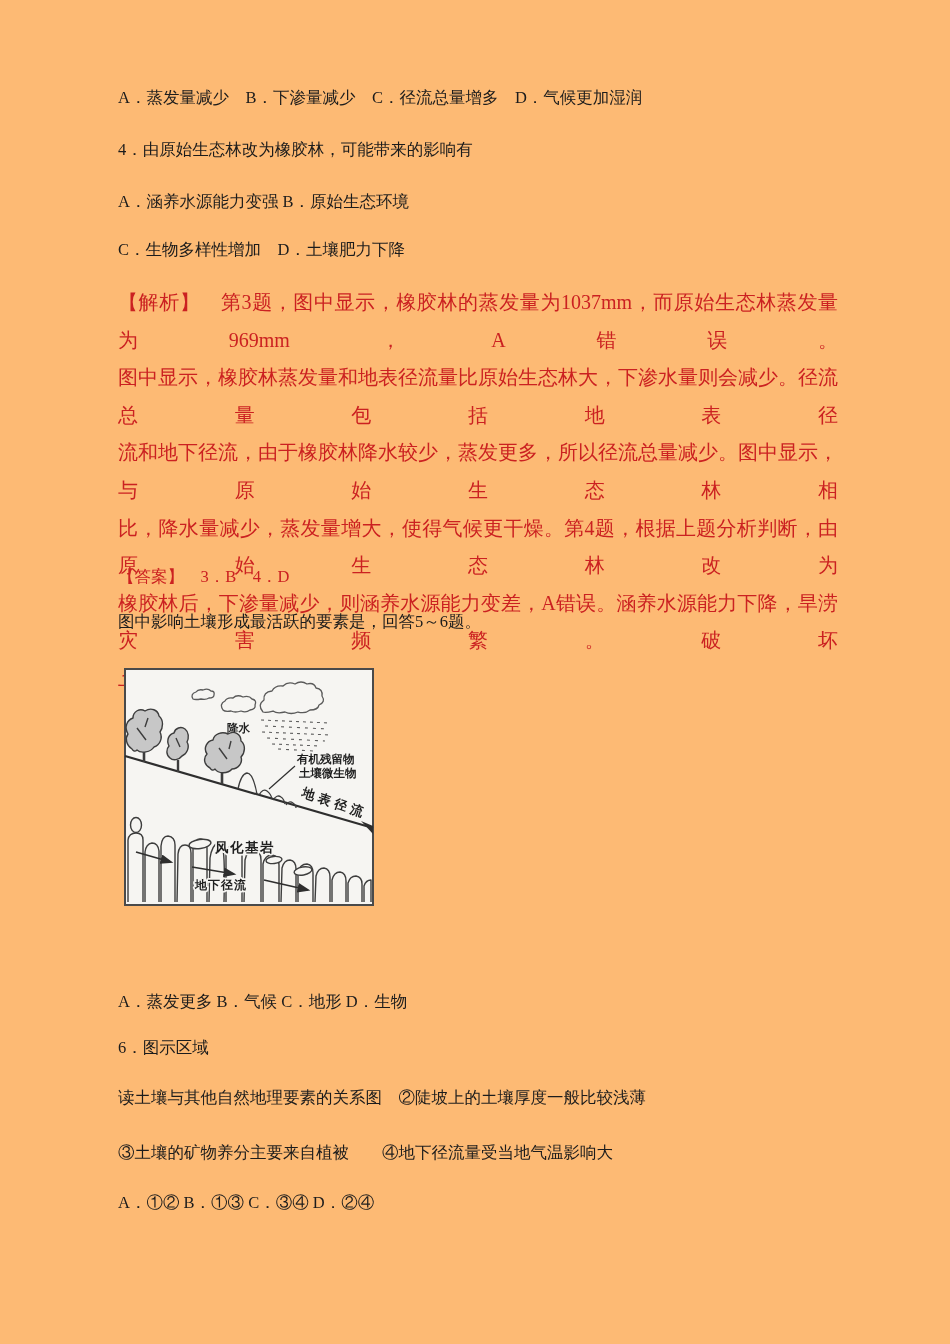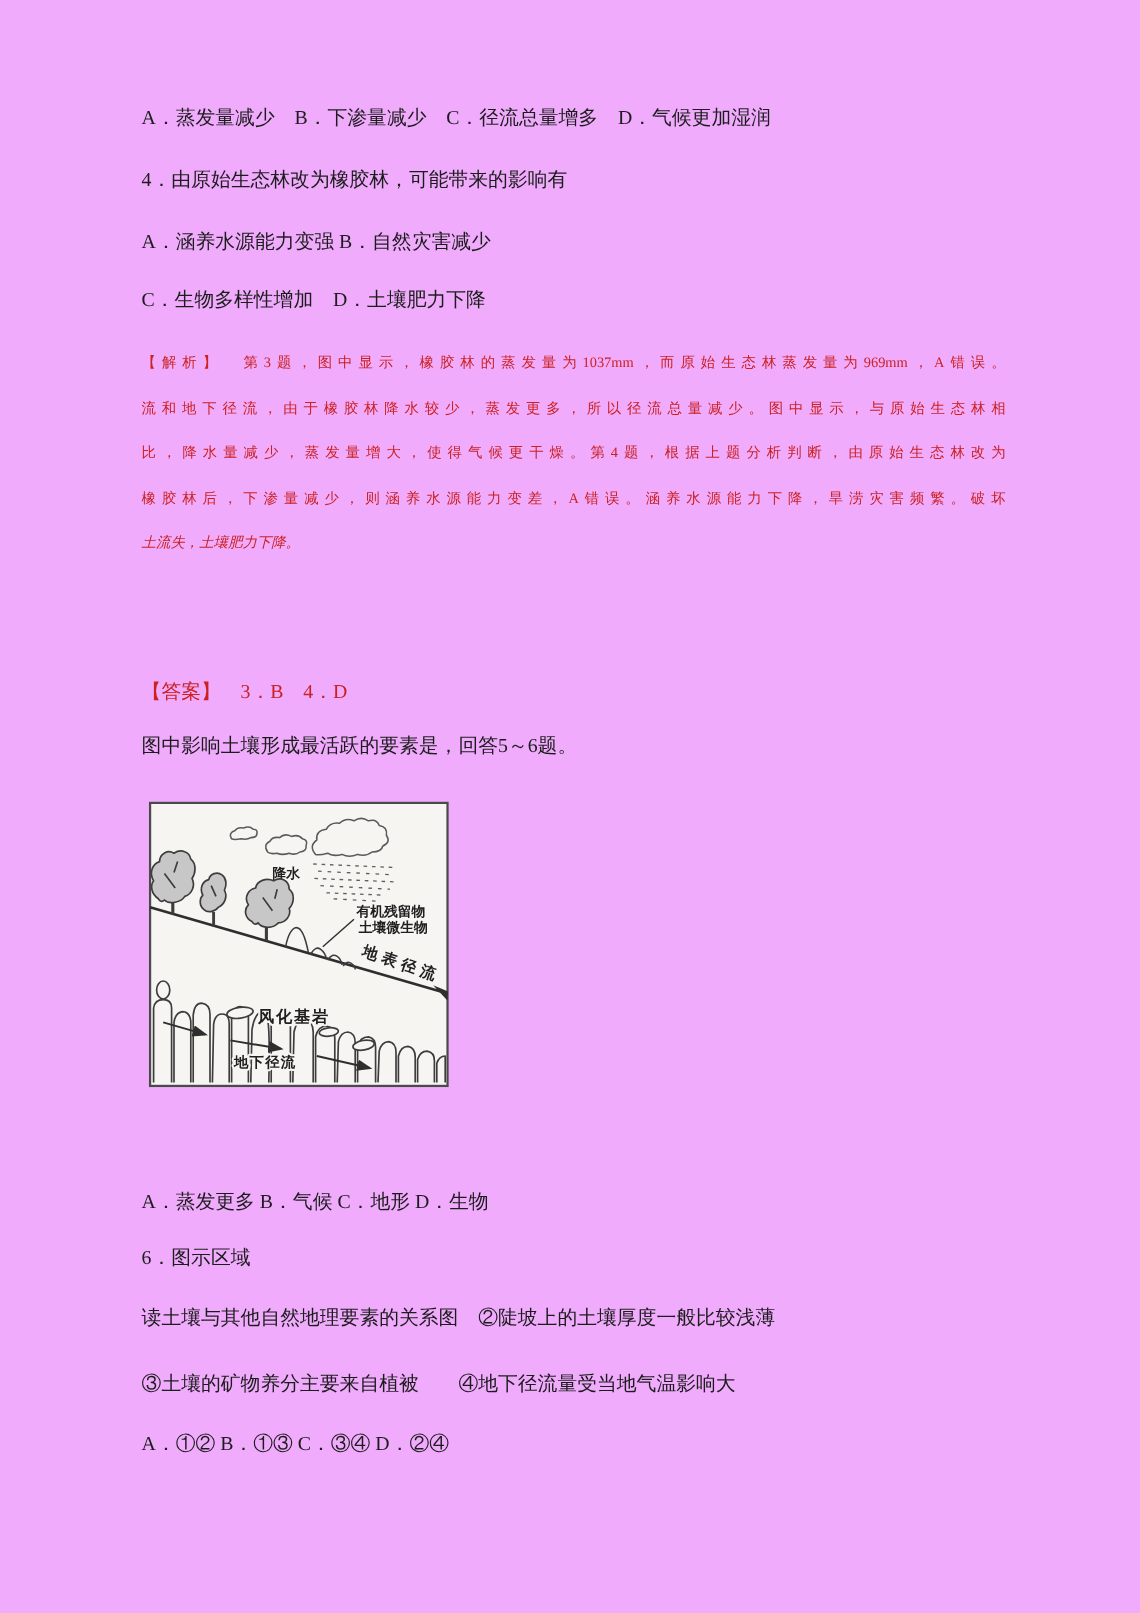--- a/index.html
+++ b/index.html
@@ -1,39 +1,39 @@
 <!DOCTYPE html>
 <html><head>
 <meta charset="utf-8">
 <style>
   html,body{margin:0;padding:0;background:#ffffff;}
   .page{
     position:relative;
     width:950px;height:1344px;
-    background:#f0abfc;
+    background:#fdba74;
     font-family:"Liberation Serif","DejaVu Serif",serif;
     color:#1c1c1c;
     overflow:hidden;
   }
   .tline{
     position:absolute;
     left:118px;
     font-size:16.5px;
     line-height:24px;
     white-space:pre;
     color:#1c1c1c;
   }
   .red{color:#cb2121;}
   .analysis{
     position:absolute;
     left:118px;top:284px;
     width:720px;
   }
   .ana-line{
-    font-size:12px;
+    font-size:20px;
     line-height:37.6px;
     color:#cb2121;
     text-align:justify;
     text-align-last:justify;
     white-space:normal;
   }
   .ana-line.last{text-align-last:left;font-style:italic;}
   .figure-wrap{
     position:absolute;
     left:124px;top:668px;
@@ -52,25 +52,26 @@
   }
 </style>
 </head>
 <body>
 
 <div class="page">
 
   <div class="tline" style="top:86px">A．蒸发量减少　B．下渗量减少　C．径流总量增多　D．气候更加湿润</div>
 
   <div class="tline" style="top:138px">4．由原始生态林改为橡胶林，可能带来的影响有</div>
-  <div class="tline" style="top:190px">A．涵养水源能力变强 B．自然灾害减少</div>
+  <div class="tline" style="top:190px">A．涵养水源能力变强 B．原始生态环境</div>
   <div class="tline" style="top:238px">C．生物多样性增加　D．土壤肥力下降</div>
 
   <div class="analysis">
     <div class="ana-line">【解析】　第3题，图中显示，橡胶林的蒸发量为1037mm，而原始生态林蒸发量为969mm，A错误。</div>
+    <div class="ana-line">图中显示，橡胶林蒸发量和地表径流量比原始生态林大，下渗水量则会减少。径流总量包括地表径</div>
     <div class="ana-line">流和地下径流，由于橡胶林降水较少，蒸发更多，所以径流总量减少。图中显示，与原始生态林相</div>
     <div class="ana-line">比，降水量减少，蒸发量增大，使得气候更干燥。第4题，根据上题分析判断，由原始生态林改为</div>
     <div class="ana-line">橡胶林后，下渗量减少，则涵养水源能力变差，A错误。涵养水源能力下降，旱涝灾害频繁。破坏</div>
     <div class="ana-line last">土流失，土壤肥力下降。</div>
   </div>
 
   <div class="tline red" style="top:565px">【答案】　3．B　4．D</div>
 
   <div class="tline" style="top:610px">图中影响土壤形成最活跃的要素是，回答5～6题。</div>
 

